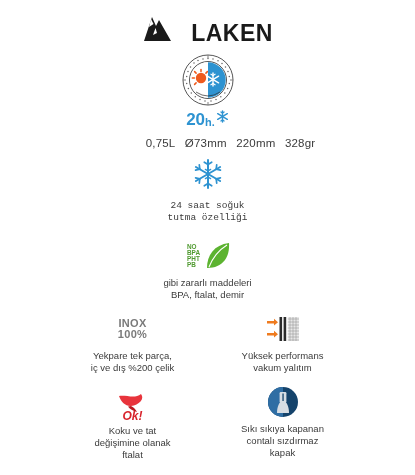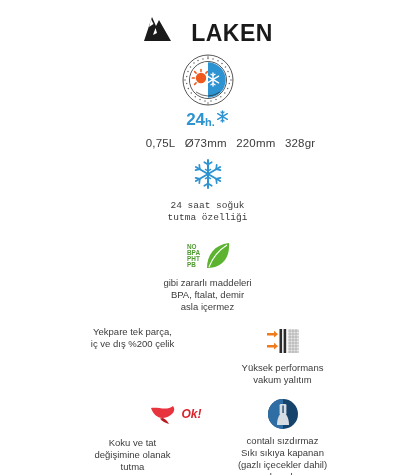--- a/index.html
+++ b/index.html
@@ -224,21 +224,21 @@
         <line x1="31" y1="29.5" x2="28.9" y2="30.8"></line>
           <line x1="31" y1="29.5" x2="33.1" y2="30.8"></line>
       </g>
 
       <path d="M14 38 Q26 46 38 38" fill="none" stroke="#2b2b2b" stroke-width="0.7"></path>
     </svg>
   </div>
 
   <div class="h24-block">
     <span class="h24-row">
-      <span class="h24-num">24</span>
+      <span class="h24-num">20</span>
       <span class="h24-h">h.</span>
       <span class="h24-flake">
         <svg width="13" height="13" viewBox="0 0 13 13">
           <g stroke="#2e93d1" stroke-width="1.5" stroke-linecap="round">
             <line x1="6.5" y1="1" x2="6.5" y2="12"></line>
             <line x1="1.7" y1="3.7" x2="11.3" y2="9.3"></line>
             <line x1="1.7" y1="9.3" x2="11.3" y2="3.7"></line>
           </g>
           <g stroke="#2e93d1" stroke-width="1.2" stroke-linecap="round">
             <line x1="6.5" y1="3" x2="4.9" y2="2"></line>
@@ -303,27 +303,32 @@
             <text x="4" y="14" font-family="Liberation Sans, sans-serif" font-size="6.4" font-weight="bold" fill="#4f9a2f">BPA</text>
             <text x="4" y="20" font-family="Liberation Sans, sans-serif" font-size="6.4" font-weight="bold" fill="#4f9a2f">PHT</text>
             <text x="4" y="26" font-family="Liberation Sans, sans-serif" font-size="6.4" font-weight="bold" fill="#4f9a2f">PB</text>
             <path d="M24 27 C24 14 31 4 46 2 C47 16 40 27 24 27 Z" fill="#5cb330"></path>
             <path d="M26 26 C30 16 36 9 44 4" fill="none" stroke="#ffffff" stroke-width="1.1"></path>
           </svg>
         </div>
         <div class="cell-text">
           <div>gibi zararlı maddeleri</div>
           <div>BPA, ftalat, demir</div>
-          <div>asla içermez</div>
         </div>
       </div>
     </div>
 
     <div class="grid-row">
       <div class="cell">
+        <div class="cell-icon">
+          <div>
+            <div class="inox-text">INOX</div>
+            <div class="inox-text">100%</div>
+          </div>
+        </div>
         <div class="cell-text">
           <div>Yekpare tek parça,</div>
           <div>iç ve dış %200 çelik</div>
         </div>
       </div>
 
       <div class="cell">
         <div class="cell-icon">
           <svg width="34" height="26" viewBox="0 0 34 26">
             <g fill="#ef7b1f">
@@ -350,47 +355,46 @@
         </div>
         <div class="cell-text">
           <div>Yüksek performans</div>
           <div>vakum yalıtım</div>
         </div>
       </div>
     </div>
 
     <div class="grid-row">
       <div class="cell">
-        <div class="cell-icon" style="flex-direction:row; height:38px; justify-content:flex-end;">
+        <div class="cell-icon" style="flex-direction:column; height:38px; justify-content:flex-end;">
           <svg width="32" height="20" viewBox="0 0 32 20">
             <path d="M2 3 C10 2 18 6 24 1 C28 6 22 12 14 13 C9 13.6 4 9 2 3 Z" fill="#e8343c"></path>
             <path d="M14 13 C17 14.5 19 17 20 19 C16 18 12.5 16 11 13.6 Z" fill="#b8181f"></path>
           </svg>
           <div class="ok-text" style="margin-top:-3px;">Ok!</div>
         </div>
         <div class="cell-text">
           <div>Koku ve tat</div>
           <div>değişimine olanak</div>
-          <div>tutma</div>
+          <div>ftalat</div>
         </div>
       </div>
 
       <div class="cell">
         <div class="cell-icon">
           <svg width="30" height="30" viewBox="0 0 30 30">
             <circle cx="15" cy="15" r="15" fill="#15436b"></circle>
             <path d="M15 30 A15 15 0 0 1 15 0 Z" fill="#2f6ea4"></path>
             <path d="M9 26 C9 19 11.5 16 12.5 14.5 L17.5 14.5 C18.5 16 21 19 21 26 Z" fill="#d7dde3"></path>
             <rect x="11.6" y="5" width="6.8" height="10.4" rx="1.2" fill="#d7dde3"></rect>
             <rect x="14.4" y="6.5" width="1.3" height="7.5" fill="#15436b"></rect>
           </svg>
         </div>
         <div class="cell-text">
+          <div>Sıkı sıkıya kapanan</div>
           <div>contalı sızdırmaz</div>
-          <div>Sıkı sıkıya kapanan</div>
-          <div>(gazlı içecekler dahil)</div>
           <div>kapak</div>
         </div>
       </div>
     </div>
 
   </div>
 </div>
 
 </body></html>

